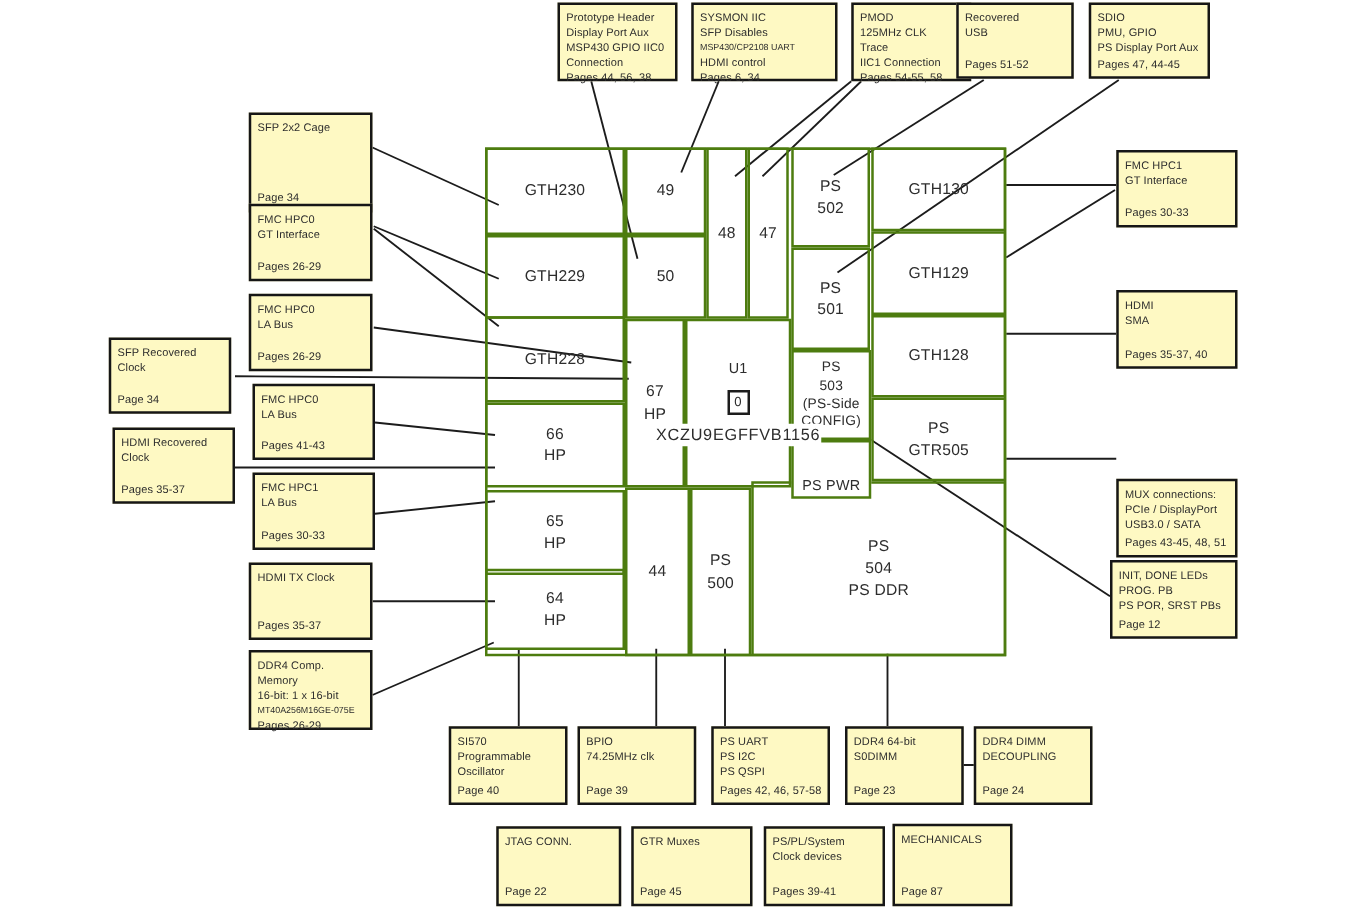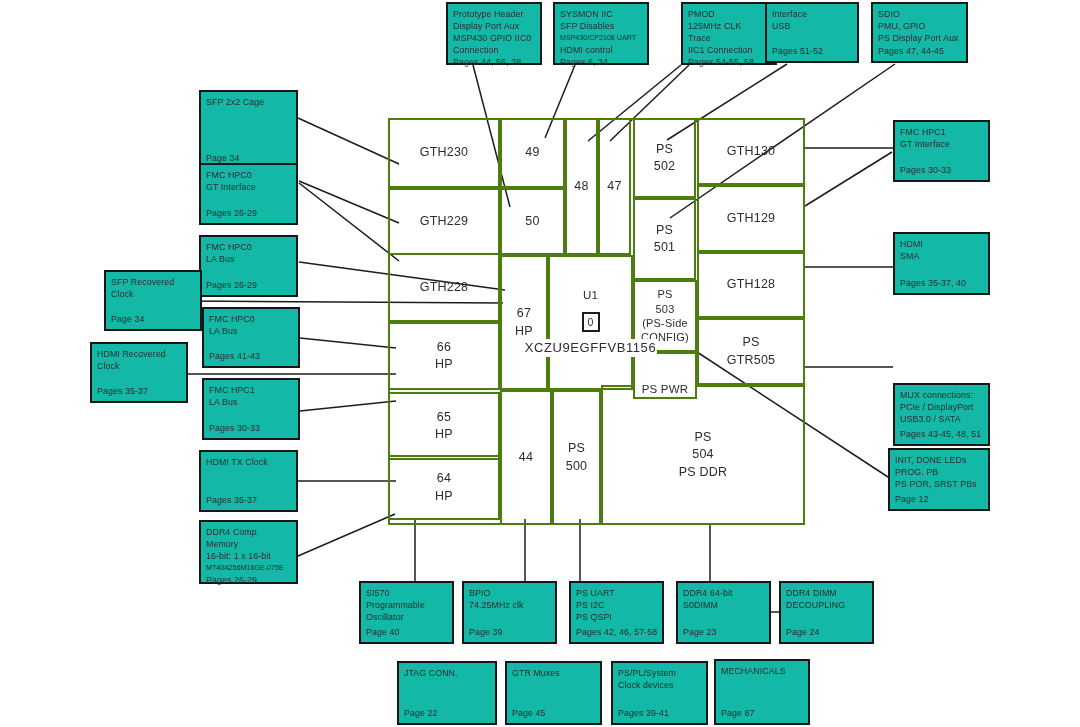--- a/index.html
+++ b/index.html
@@ -11,21 +11,21 @@
   svg.wires{position:absolute;left:0;top:0;width:1080px;height:727px;}
   .blk{
     position:absolute;border:2px solid #4d7c0f;box-sizing:border-box;
     display:flex;flex-direction:column;align-items:center;justify-content:center;
     text-align:center;font-size:12.5px;line-height:1.4;background:transparent;
     letter-spacing:.2px;
   }
   .blk.opaque{background:#ffffff;justify-content:flex-end;}
   .blk.outer{border-width:2px;}
   .box{
-    position:absolute;border:2.4px solid #161616;box-sizing:border-box;background:#14b8a6;
+    position:absolute;border:2.4px solid #161616;box-sizing:border-box;background:#fef9c3;
     display:flex;flex-direction:column;padding:4px 5px 4px 5px;
     font-size:8.8px;line-height:12px;letter-spacing:.1px;
   }
   .box .pg{margin-top:auto;}
   .box .ln{white-space:nowrap;}
   .box .ln.small{font-size:7.1px;letter-spacing:0;}
   .u1wrap{justify-content:flex-start;}
   .u1-ref{margin-top:30px;font-size:11.5px;}
   .u1-pin{
     margin-top:9px;width:18px;height:20px;border:2px solid #1c1c1c;box-sizing:border-box;
@@ -156,36 +156,36 @@
       </div>
     </div>
   <div id="callout-layer">
       <div class="box" style="left: 446px; top: 2px; width: 96px; height: 63px;">
         <span class="ln">Prototype Header</span>
         <span class="ln">Display Port Aux</span>
         <span class="ln">MSP430 GPIO IIC0</span>
         <span class="ln">Connection</span>
         <span class="pg ln">Pages 44, 56, 38</span>
       </div>
-      <div class="box" style="left: 553px; top: 2px; width: 96px; height: 63px;">
+      <div class="box" style="left: 553px; top: 2px; width: 117px; height: 63px;">
         <span class="ln">SYSMON IIC</span>
         <span class="ln">SFP Disables</span>
         <span class="ln small">MSP430/CP2108 UART</span>
         <span class="ln">HDMI control</span>
         <span class="pg ln">Pages 6, 34</span>
       </div>
       <div class="box" style="left: 681px; top: 2px; width: 96px; height: 63px;">
         <span class="ln">PMOD</span>
         <span class="ln">125MHz CLK</span>
         <span class="ln">Trace</span>
         <span class="ln">IIC1 Connection</span>
         <span class="pg ln">Pages 54-55, 58</span>
       </div>
       <div class="box" style="left: 765px; top: 2px; width: 94px; height: 61px;">
-        <span class="ln">Interface</span>
+        <span class="ln">Recovered</span>
         <span class="ln">USB</span>
         <span class="pg ln">Pages 51-52</span>
       </div>
       <div class="box" style="left: 871px; top: 2px; width: 97px; height: 61px;">
         <span class="ln">SDIO</span>
         <span class="ln">PMU, GPIO</span>
         <span class="ln">PS Display Port Aux</span>
         <span class="pg ln">Pages 47, 44-45</span>
       </div>
       <div class="box" style="left: 199px; top: 90px; width: 99px; height: 80px;">
@@ -216,21 +216,21 @@
         <span class="ln">HDMI TX Clock</span>
         <span class="pg ln">Pages 35-37</span>
       </div>
       <div class="box" style="left: 199px; top: 520px; width: 99px; height: 64px;">
         <span class="ln">DDR4 Comp.</span>
         <span class="ln">Memory</span>
         <span class="ln">16-bit: 1 x 16-bit</span>
         <span class="ln small">MT40A256M16GE-075E</span>
         <span class="pg ln">Pages 26-29</span>
       </div>
-      <div class="box" style="left: 104px; top: 270px; width: 98px; height: 61px;">
+      <div class="box" style="left: 87px; top: 270px; width: 98px; height: 61px;">
         <span class="ln">SFP Recovered</span>
         <span class="ln">Clock</span>
         <span class="pg ln">Page 34</span>
       </div>
       <div class="box" style="left: 90px; top: 342px; width: 98px; height: 61px;">
         <span class="ln">HDMI Recovered</span>
         <span class="ln">Clock</span>
         <span class="pg ln">Pages 35-37</span>
       </div>
       <div class="box" style="left: 893px; top: 120px; width: 97px; height: 62px;">

